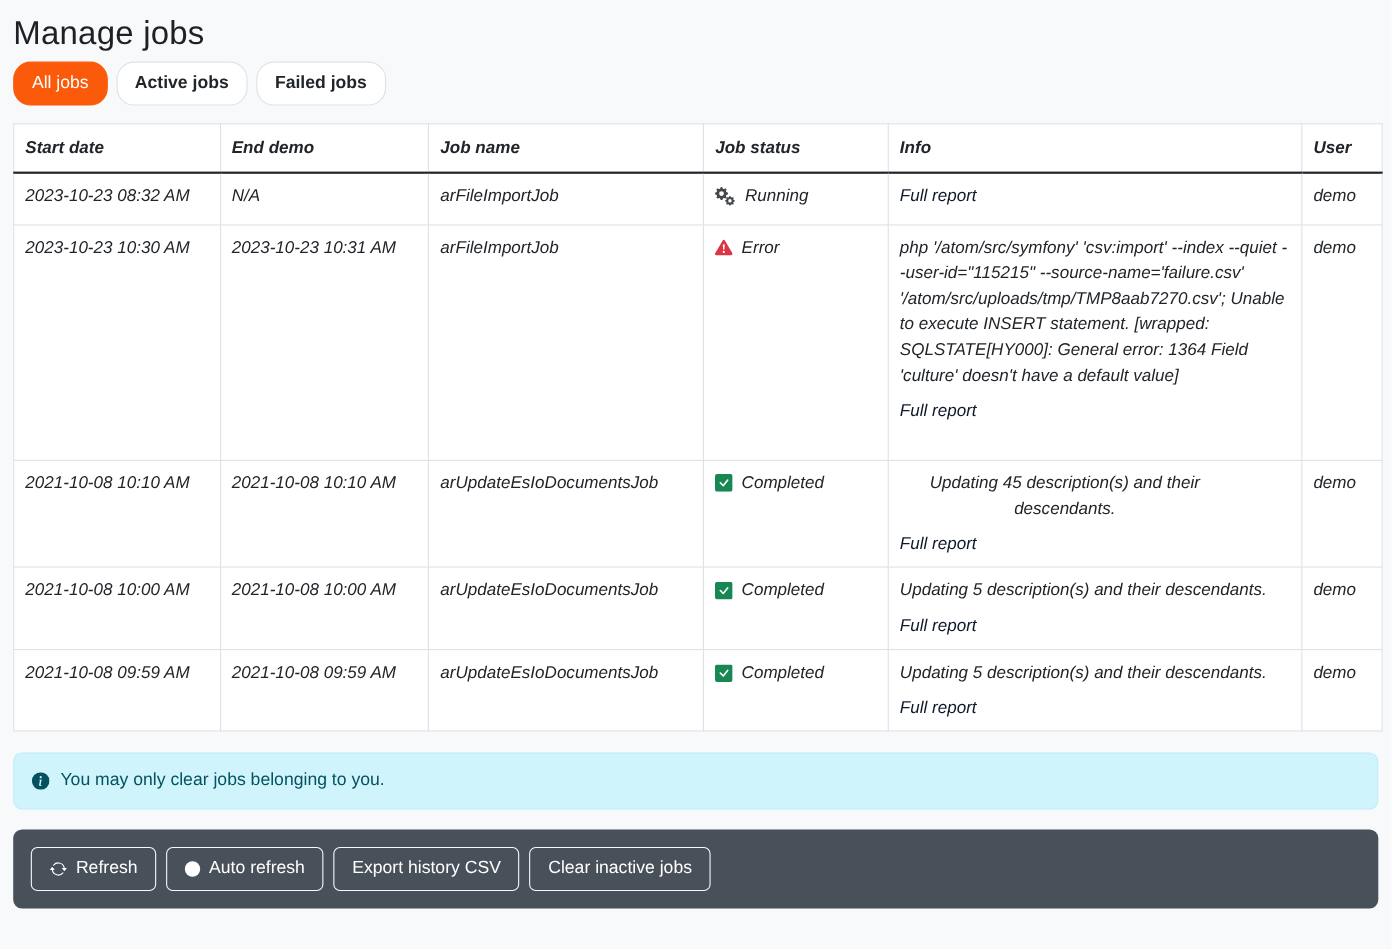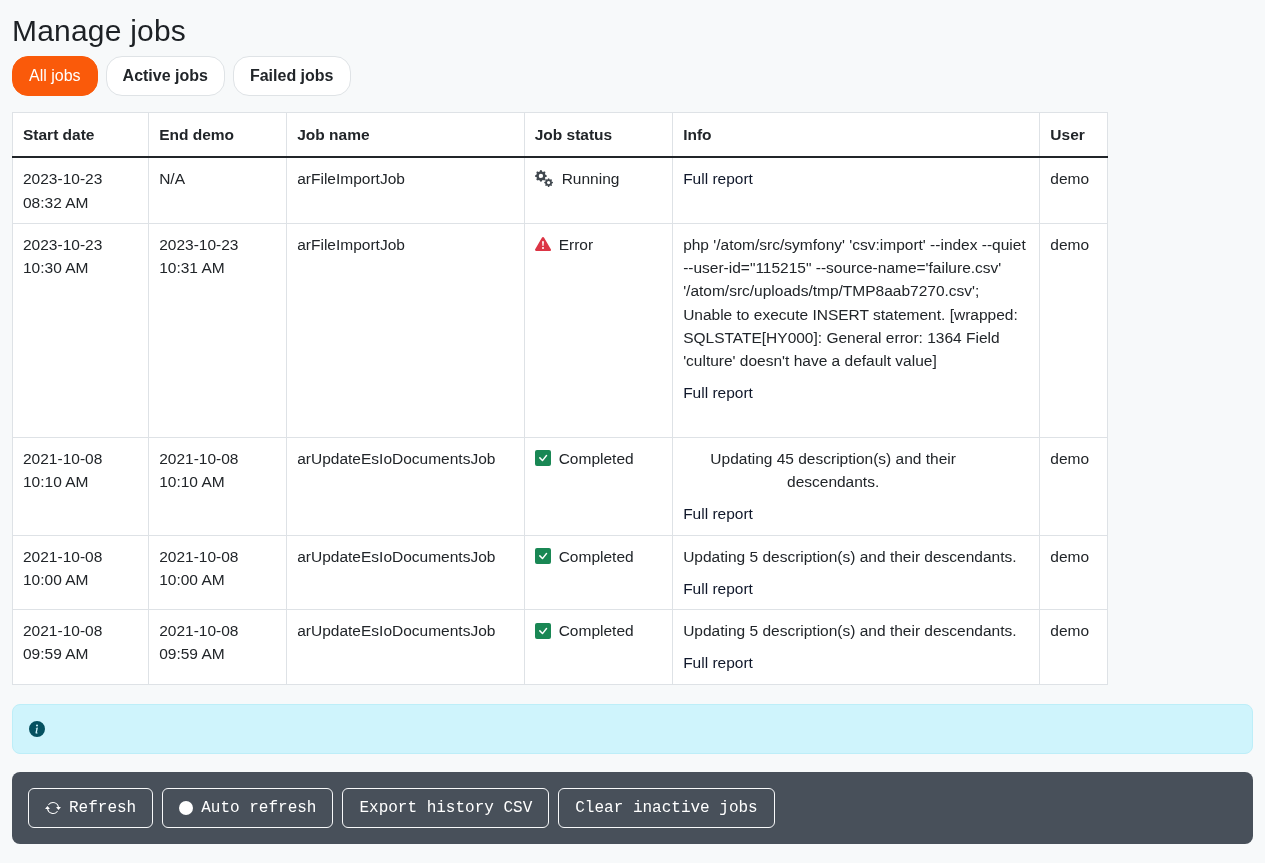--- a/index.html
+++ b/index.html
@@ -34,25 +34,26 @@
     border-radius: 16px;
     border: 1px solid transparent;
     cursor: pointer;
     background: transparent;
   }
   .btn-primary { background: #fa5a0a; border-color: #fa5a0a; color: #fff; }
   .btn-light { background: #ffffff; border-color: #dfe3e6; color: #212529; font-weight: bold; }
 
   
   .jobs-table {
-    width: 1096px;
+    width: 1245px;
     border-collapse: collapse;
     background: #ffffff;
     font-size: 15.5px;
     line-height: 1.5;
+    font-style: italic;
   }
   .jobs-table th, .jobs-table td {
     border: 1px solid #dee2e6;
     text-align: left;
     vertical-align: top;
     padding: 9px 10px;
   }
   .jobs-table thead th {
     font-weight: 700;
     border-bottom: 2px solid #212529;
@@ -93,21 +94,20 @@
     border-radius: 8px;
     padding: 16px;
     display: flex;
     gap: 9px;
   }
   .btn-outline-light {
     background: transparent;
     border: 1px solid #f8f9fa;
     color: #ffffff;
     border-radius: 6px;
-    font-family: Liberation Mono, monospace;
   }
   .dot {
     width: 14px; height: 14px;
     background: #ffffff;
     border-radius: 50%;
     display: inline-block;
   }
 </style>
 </head>
 <body>
@@ -242,20 +242,21 @@
         <td>demo</td>
       </tr>
 
     </tbody>
   </table>
 
   <div class="alert-info">
     <svg width="16" height="16" viewBox="0 0 16 16" fill="#055160" xmlns="http://www.w3.org/2000/svg">
       <path d="M8 16A8 8 0 1 0 8 0a8 8 0 0 0 0 16zm.93-9.412-1 4.705c-.07.34.029.533.304.533.194 0 .487-.07.686-.246l-.088.416c-.287.346-.92.598-1.465.598-.703 0-1.002-.422-.808-1.319l.738-3.468c.064-.293.006-.399-.287-.47l-.451-.081.082-.381 2.29-.287zM8 5.5a1 1 0 1 1 0-2 1 1 0 0 1 0 2z"></path>
     </svg>
+    <span>You may only clear jobs belonging to you.</span>
   </div>
 
   <div class="actionbar">
     <button class="btn btn-outline-light">
       <svg width="16" height="16" viewBox="0 0 16 16" fill="#ffffff" xmlns="http://www.w3.org/2000/svg">
         <path d="M11.534 7h3.932a.25.25 0 0 1 .192.41l-1.966 2.36a.25.25 0 0 1-.384 0l-1.966-2.36a.25.25 0 0 1 .192-.41zm-11 2h3.932a.25.25 0 0 0 .192-.41L2.692 6.23a.25.25 0 0 0-.384 0L.342 8.59A.25.25 0 0 0 .534 9z"></path>
         <path d="M8 3c-1.552 0-2.94.707-3.857 1.818a.5.5 0 1 1-.771-.636A6.002 6.002 0 0 1 13.917 7H12.9A5.002 5.002 0 0 0 8 3zM3.1 9a5.002 5.002 0 0 0 8.757 2.182.5.5 0 1 1 .771.636A6.002 6.002 0 0 1 2.083 9H3.1z"></path>
       </svg>
       <span>Refresh</span>
     </button>

